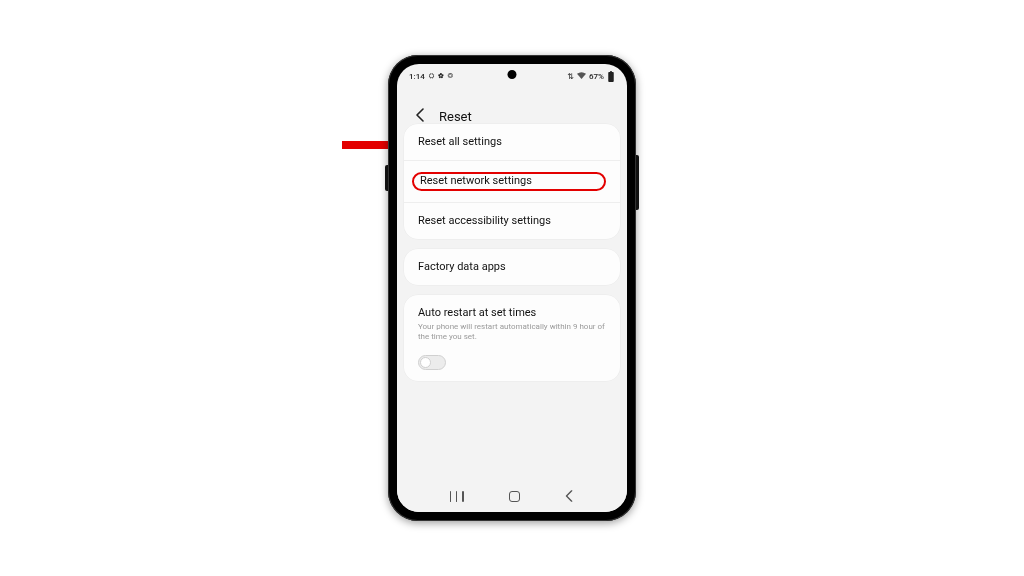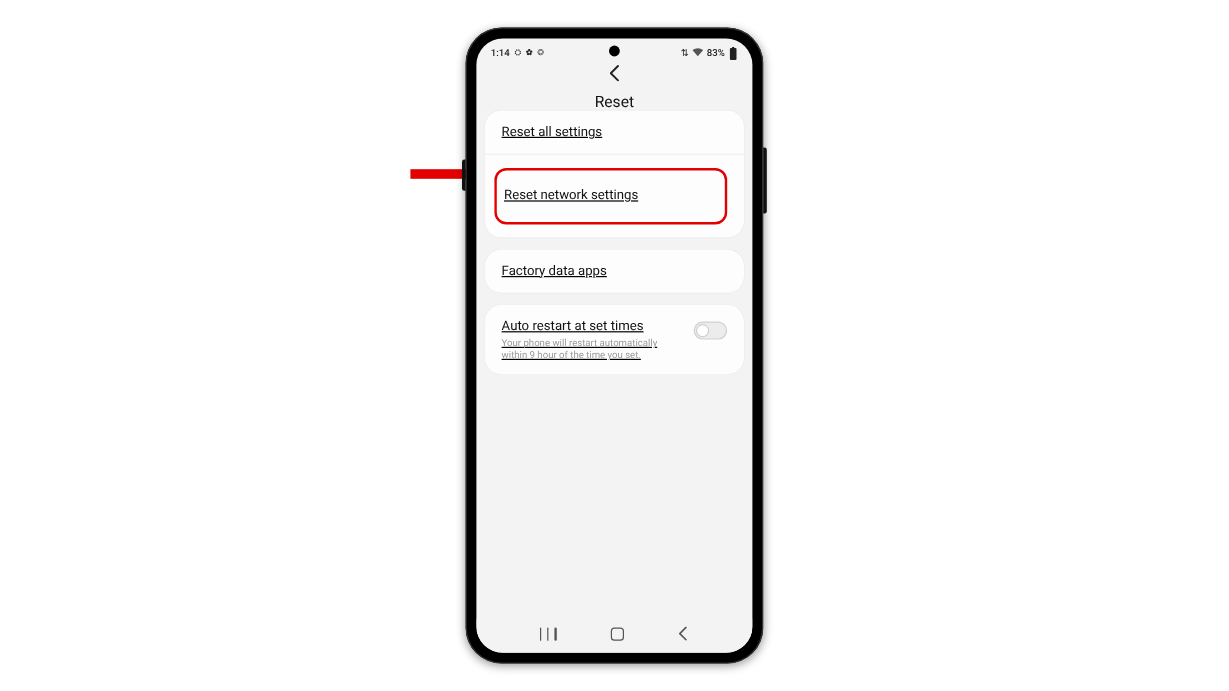--- a/index.html
+++ b/index.html
@@ -7,21 +7,21 @@
 
   .stage { position: relative; width: 1024px; height: 576px; }
 
   
   .phone {
     position: absolute;
     left: 50%;
     top: 50%;
     transform: translate(-50%, -50%);
     width: 248px;
-    height: 530px;
+    height: 466px;
     background: #000;
     border-radius: 30px;
     box-shadow: 0 2px 8px rgba(0,0,0,.4), inset 0 0 0 1px #333;
   }
   
   .phone::before {
     content: "";
     position: absolute;
     right: -3px;
     top: 100px;
@@ -94,24 +94,23 @@
   .status-left { display: flex; align-items: center; gap: 4px; }
   .status-right { display: flex; align-items: center; gap: 3px; }
   .status-icons { letter-spacing: 1px; font-size: 7px; }
   .batt-ico { display: inline-flex; align-items: center; }
   .batt-ico svg { display: block; }
 
   
   .titlebar {
     height: 38px;
     display: flex;
-    align-items: center;
+    align-items: flex-end;
     gap: 10px;
     padding: 0 14px;
-    flex-direction: column;
   }
   .back-btn {
     width: 18px; height: 18px;
     display: flex; align-items: center; justify-content: center;
   }
   .back-btn svg { display: block; }
   .title-text { font-size: 13px; font-weight: 400; color: #111; }
 
   
   .content { padding: 0 7px; }
@@ -120,35 +119,34 @@
     border-radius: 14px;
     overflow: hidden;
     box-shadow: 0 0 0 0.5px rgba(0,0,0,.04);
     margin-bottom: 10px;
   }
   .row {
     padding: 11px 14px;
     display: flex;
     flex-direction: column;
     gap: 2px;
-    text-decoration: underline;
   }
   .row + .row { border-top: 1px solid #eee; }
   .row-title { font-size: 11px; color: #111; line-height: 1.3; }
   .row-sub   { font-size: 8px;  color: #9a9a9a; line-height: 1.25; }
 
   .row.highlighted .row-title {
     display: inline-block;
     border: 2px solid #e30000;
     border-radius: 10px;
-    padding: 14px 6px;
+    padding: 0 6px;
     margin-left: -6px;
   }
 
-  .row.with-toggle { flex-direction: row; align-items: flex-start; justify-content: space-between; gap: 10px; }
+  .row.with-toggle { flex-direction: column; align-items: flex-start; justify-content: space-between; gap: 10px; }
   .row.with-toggle .text-col { flex: 1; display: flex; flex-direction: column; gap: 2px; }
 
   .toggle {
     width: 28px; height: 15px;
     background: #ececec;
     border: 1px solid #d0d0d0;
     border-radius: 15px;
     position: relative;
     flex: 0 0 auto;
     margin-top: 3px;
@@ -199,21 +197,21 @@
           <span>1:14</span>
           <span class="status-icons">⛭ ✿ ◎</span>
         </div>
         <div class="status-right">
           <span>⇅</span>
           <span>
             <svg width="9" height="7" viewBox="0 0 12 9">
                 <path d="M6 9 L0 2 Q6 -2 12 2 Z" fill="#555"></path>
               </svg>
           </span>
-          <span>83%</span>
+          <span>67%</span>
           <span class="batt-ico">
             <svg width="8" height="11" viewBox="0 0 8 12">
                 <rect x="1" y="1" width="6" height="11" rx="1" fill="#222"></rect>
                 <rect x="3" y="0" width="2" height="1.5" rx="0.5" fill="#222"></rect>
                 <rect x="2" y="3" width="4" height="8" fill="#222"></rect>
               </svg>
           </span>
         </div>
       </div>
 
@@ -227,20 +225,23 @@
       </div>
 
       <div class="content">
 
         <div class="card">
           <div class="row">
             <span class="row-title">Reset all settings</span>
           </div>
           <div class="row highlighted">
             <span class="row-title">Reset network settings</span>
+          </div>
+          <div class="row">
+            <span class="row-title">Reset accessibility settings</span>
           </div>
         </div>
 
         <div class="card">
           <div class="row">
             <span class="row-title">Factory data apps</span>
           </div>
         </div>
 
         <div class="card">

